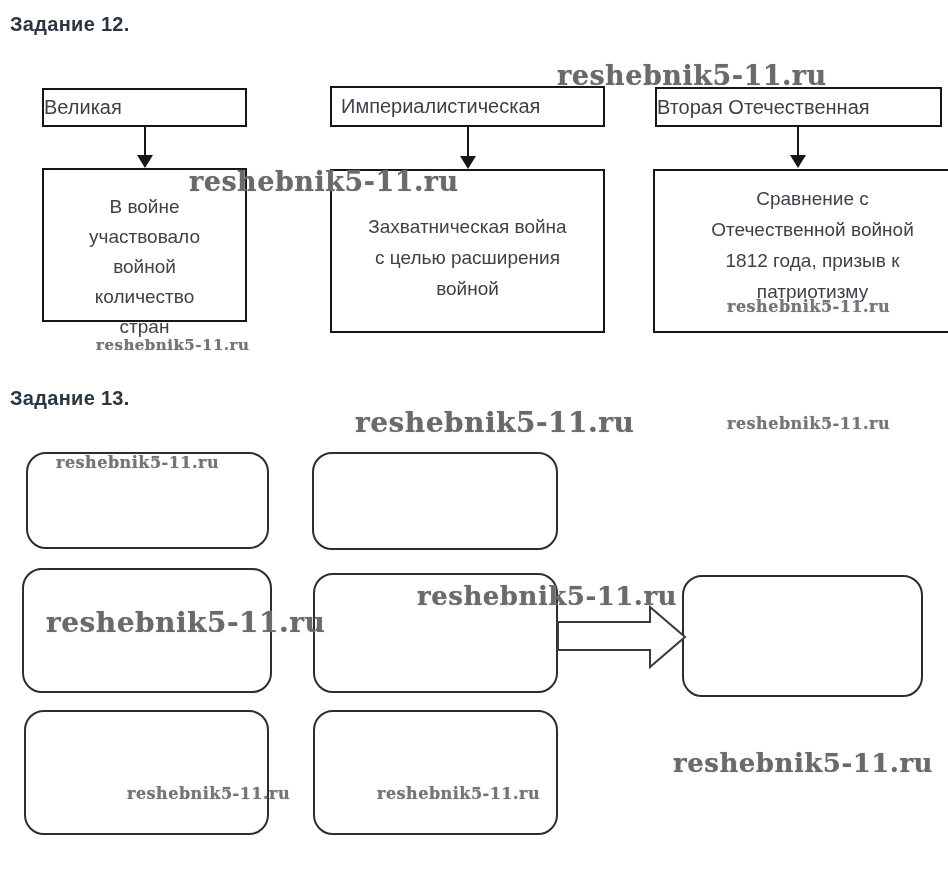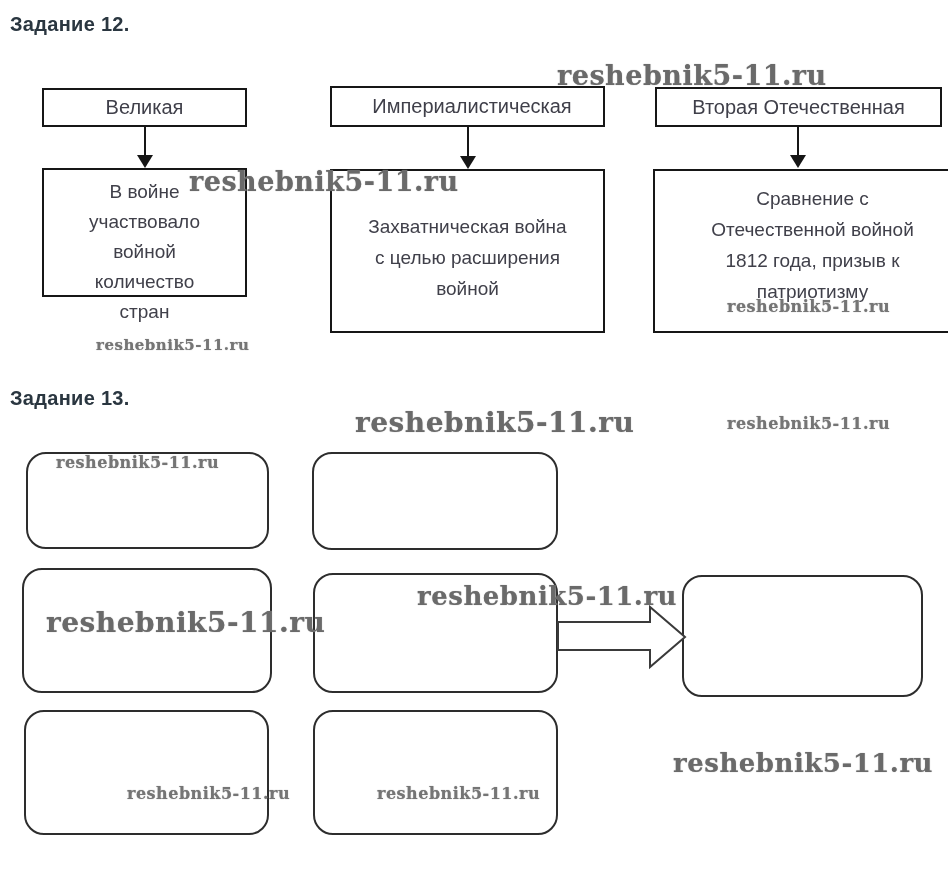--- a/index.html
+++ b/index.html
@@ -21,21 +21,21 @@
   
   .sq-box {
     position: absolute;
     border: 2px solid #161616;
     background: #ffffff;
     box-sizing: border-box;
   }
   .hdr-box {
     display: flex;
     align-items: center;
-    justify-content: center;
+    justify-content: flex-start;
     font-size: 20px;
     color: #3f3f49;
   }
   .desc-box {
     text-align: center;
     font-size: 19px;
     color: #40404a;
   }
   .dline { line-height: 30px; }
   .desc-2 .dline, .desc-3 .dline { line-height: 31px; }
@@ -98,21 +98,21 @@
   </div>
   <div class="v-arrow" style="left:468px; top:127px;">
     <div class="shaft" style="height:30px;"></div>
     <div class="head" style="top:29px;"></div>
   </div>
   <div class="v-arrow" style="left:798px; top:127px;">
     <div class="shaft" style="height:29px;"></div>
     <div class="head" style="top:28px;"></div>
   </div>
 
-  <div class="sq-box desc-box desc-1" style="left:42px; top:168px; width:205px; height:129px; padding-top:7px;text-align:center;">
+  <div class="sq-box desc-box desc-1" style="left:42px; top:168px; width:205px; height:154px; padding-top:22px;text-align:center;">
     <div class="dline">В войне</div>
     <div class="dline">участвовало</div>
     <div class="dline">войной</div>
     <div class="dline">количество</div>
     <div class="dline">стран</div>
   </div>
   <div class="sq-box desc-box desc-2" style="left:330px; top:169px; width:275px; height:164px; padding-top:40px;">
     <div class="dline">Захватническая война</div>
     <div class="dline">с целью расширения</div>
     <div class="dline">войной</div>

